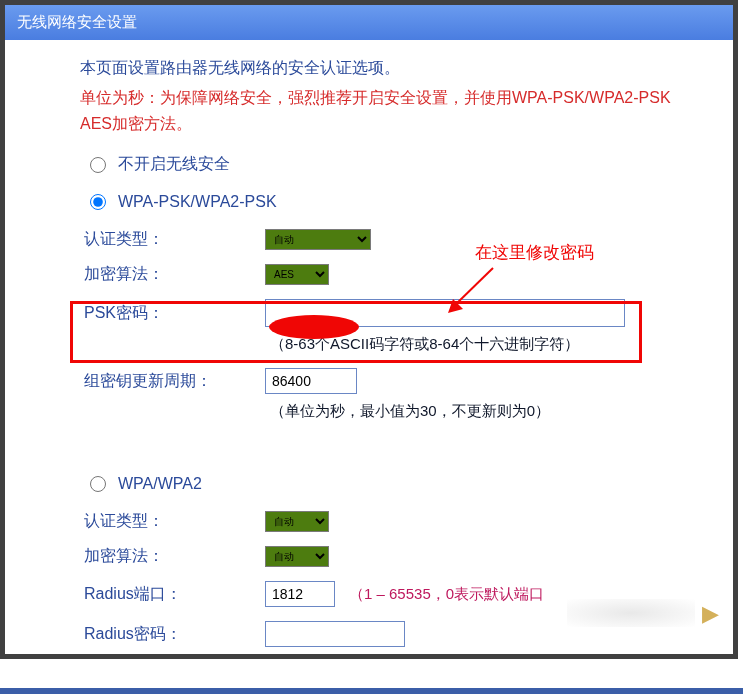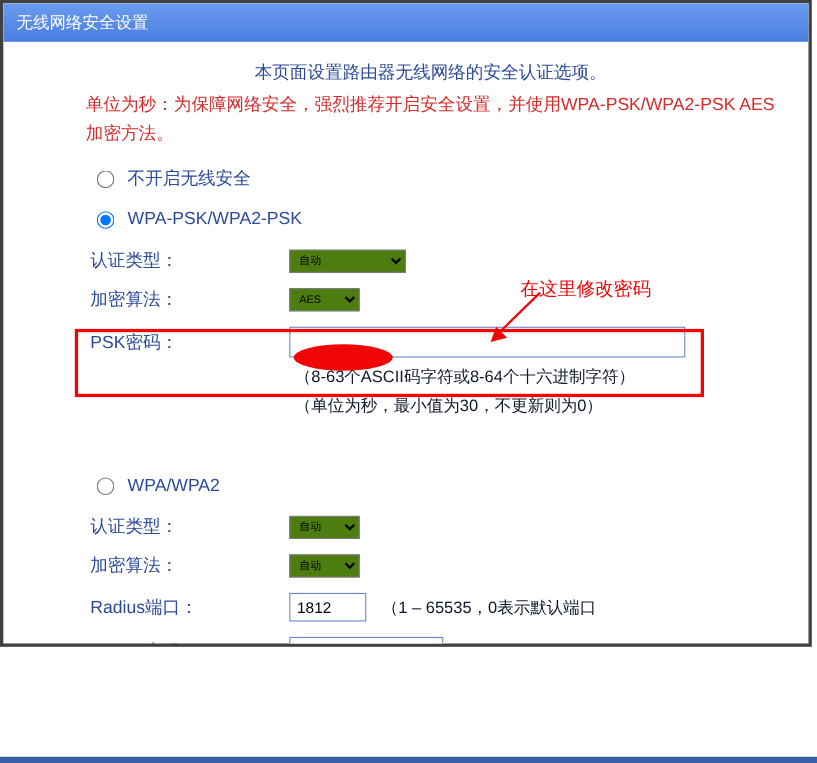--- a/index.html
+++ b/index.html
@@ -6,40 +6,39 @@
     body {
       font-family: "SimSun", "宋体", Arial, sans-serif;
       font-size: 14px;
       background: #fff;
       width: 743px;
       height: 694px;
       position: relative;
     }
     .window {
       width: 738px;
-      height: 588px;
-      border: 3px solid #404040;
+      height: 659px;
+      border: 5px solid #404040;
       position: relative;
       overflow: hidden;
     }
     .titlebar {
       background: linear-gradient(#6a9bef, #4a7de0);
       color: #fff;
       padding: 8px 12px;
       font-size: 15px;
     }
     .content {
       padding: 18px 30px 0 75px;
       color: #333;
     }
     .intro {
       font-size: 16px;
       color: #2b4a9a;
       margin-bottom: 6px;
-      text-align: center;
     }
     .warning {
       font-size: 16px;
       color: #d62b2b;
       line-height: 1.6;
       margin-bottom: 18px;
     }
     .row {
       display: flex;
       align-items: center;
@@ -94,39 +93,39 @@
       color: #0f172a;
       margin-left: 190px;
       margin-top: -6px;
       margin-bottom: 14px;
     }
     .interval-input { width: 92px; }
     .radius-input { width: 140px; }
     .port-input { width: 70px; }
     .port-hint {
       font-size: 15px;
-      color: #0f172a;
+      color: #be185d;
       margin-left: 14px;
     }
     .section-gap { height: 32px; }
     .red-box {
       position: absolute;
       border: 3px solid #f00605;
       left: 65px;
       top: 296px;
       width: 572px;
       height: 62px;
       pointer-events: none;
     }
     .annotation {
       position: absolute;
       color: #f00605;
       font-size: 17px;
       left: 470px;
-      top: 248px;
+      top: 236px;
       text-align: center;
     }
     .arrow {
       position: absolute;
       left: 440px;
       top: 260px;
       width: 50px;
       height: 50px;
       pointer-events: none;
     }
@@ -205,20 +204,26 @@
     </div>
 
     <div class="row">
       <div class="label-col">PSK密码：</div>
       <div class="input-col">
         <input type="text" class="psk-input" value="" style="">
       </div>
     </div>
     <div class="hint">（8-63个ASCII码字符或8-64个十六进制字符）</div>
 
+    <div class="row">
+      <div class="label-col">组密钥更新周期：</div>
+      <div class="input-col">
+        <input type="text" class="interval-input" value="86400" style="">
+      </div>
+    </div>
     <div class="hint">（单位为秒，最小值为30，不更新则为0）</div>
 
     <div class="section-gap"></div>
 
     <div class="radio-row">
       <input type="radio" name="sec" style="">
       <span class="radio-label">WPA/WPA2</span>
     </div>
 
     <div class="row">

